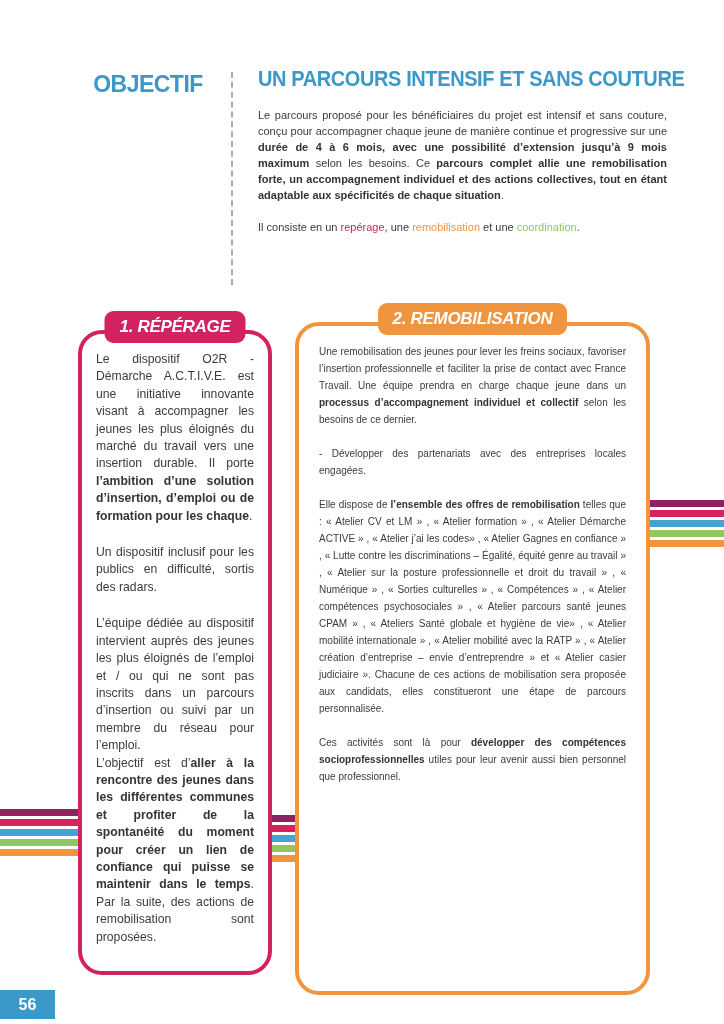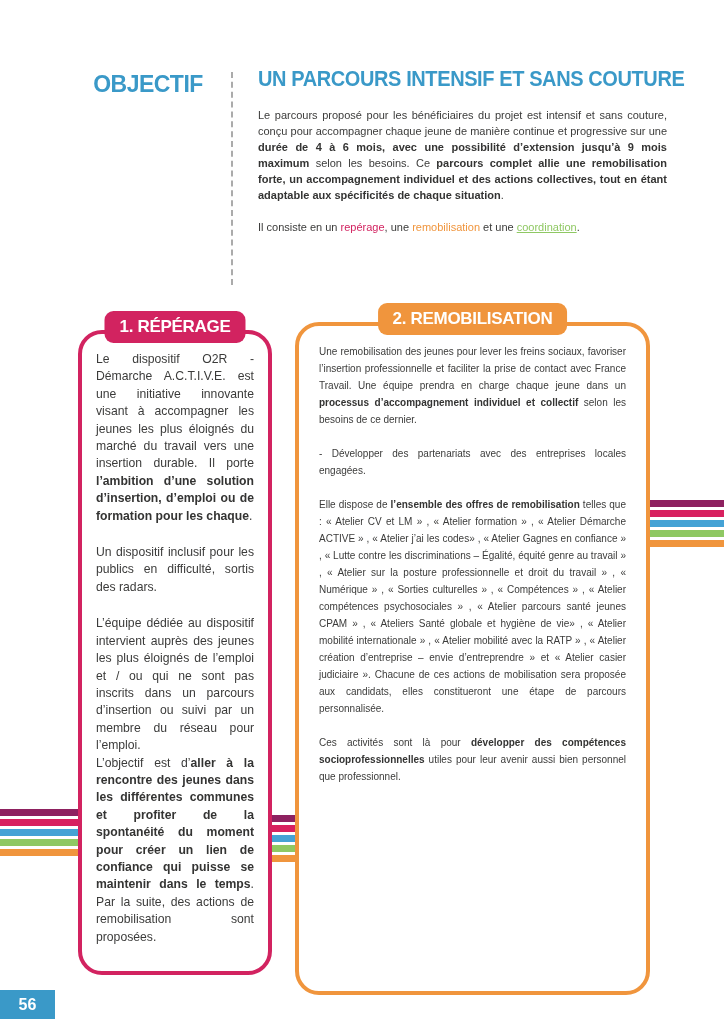--- a/index.html
+++ b/index.html
@@ -33,30 +33,30 @@
   .intro h1{
     font-size:20px; font-weight:700; color:var(--blue);
     letter-spacing:-.4px; white-space:nowrap; transform:scaleY(1.1); transform-origin:left top;
   }
   .intro p{margin-top:16px; font-size:11px; line-height:16px; text-align:justify;}
   .intro p.lead-gap{margin-top:18px;}
 
   .b{font-weight:700; color:#343433;}
   .c-pink{color:var(--pink);}
   .c-orange{color:var(--orange);}
-  .c-green{color:var(--green);text-decoration:underline;}
+  .c-green{color:var(--green);}
 
   
   .box{position:absolute; background:#fff; border-radius:24px;}
   .box-pink{left:78px; top:330px; width:194px; height:645px; border:4px solid var(--pink);}
   .box-orange{left:295px; top:322px; width:355px; height:673px; border:4px solid var(--orange);}
   .box-pill{
     position:absolute; top:-23px; left:50%; transform:translateX(-50%);
     color:#fff; font-weight:700; font-size:17px; letter-spacing:-.3px;
-    padding:6px 15px; border-radius:9px; white-space:nowrap;
+    padding:6px 15px; border-radius:9px; white-space:nowrap;font-style:italic;
   }
   .pill-pink{background:var(--pink);}
   .pill-orange{background:var(--orange);}
   .box-content{height:100%; overflow:hidden; text-align:justify;}
   .box-pink .box-content{padding:17px 14px; font-size:12.2px; line-height:17.4px;}
   .box-orange .box-content{padding:17px 20px; font-size:10px; line-height:17px;}
   .box-content p + p{margin-top:19px;}
   .box-orange .box-content p + p{margin-top:17px;}
   .box-content p.tight{margin-top:0;}
 

